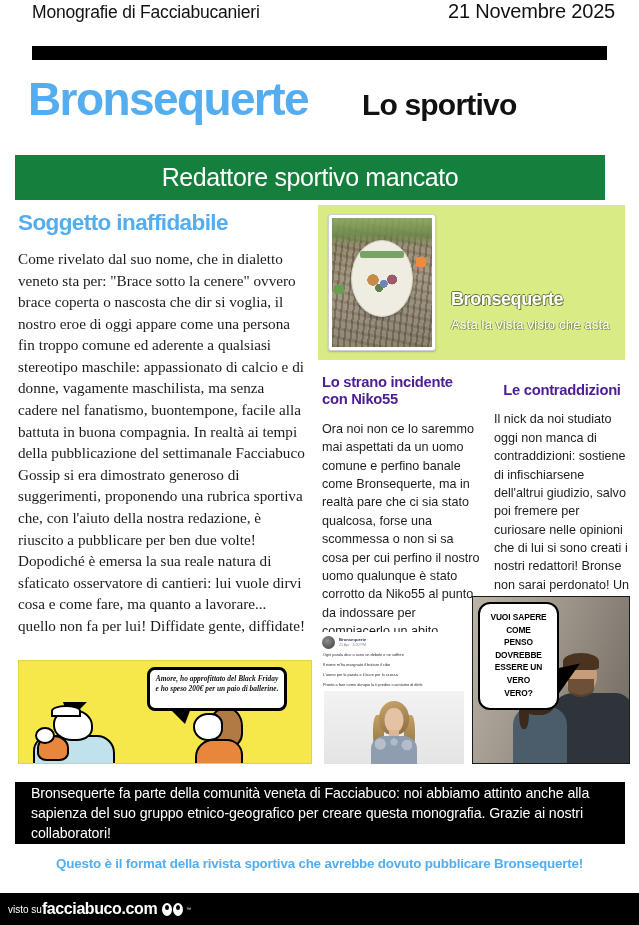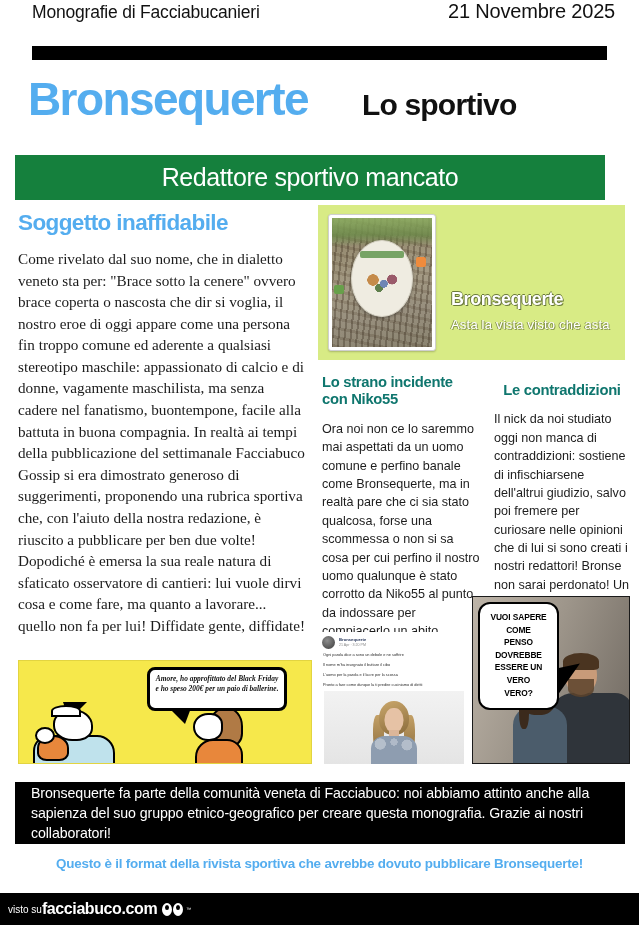--- a/index.html
+++ b/index.html
@@ -135,21 +135,21 @@
   }
 
   
   .col-b {
     position: absolute; left: 322px; top: 374px; width: 158px;
   }
   .col-c {
     position: absolute; left: 494px; top: 382px; width: 136px;
   }
   .sub-title {
-    color: #0f766e; font-weight: 700; font-size: 14.8px;
+    color: #4c1d95; font-weight: 700; font-size: 14.8px;
     letter-spacing: -0.3px; line-height: 1.18; margin-bottom: 11px;
   }
   .col-c .sub-title { text-align: center; }
   .sub-body {
     font-size: 12.6px; line-height: 1.46; color: #1d1d1d;
   }
 
   
   .social-card {
     position: absolute; left: 318px; top: 632px; width: 152px; height: 132px;

